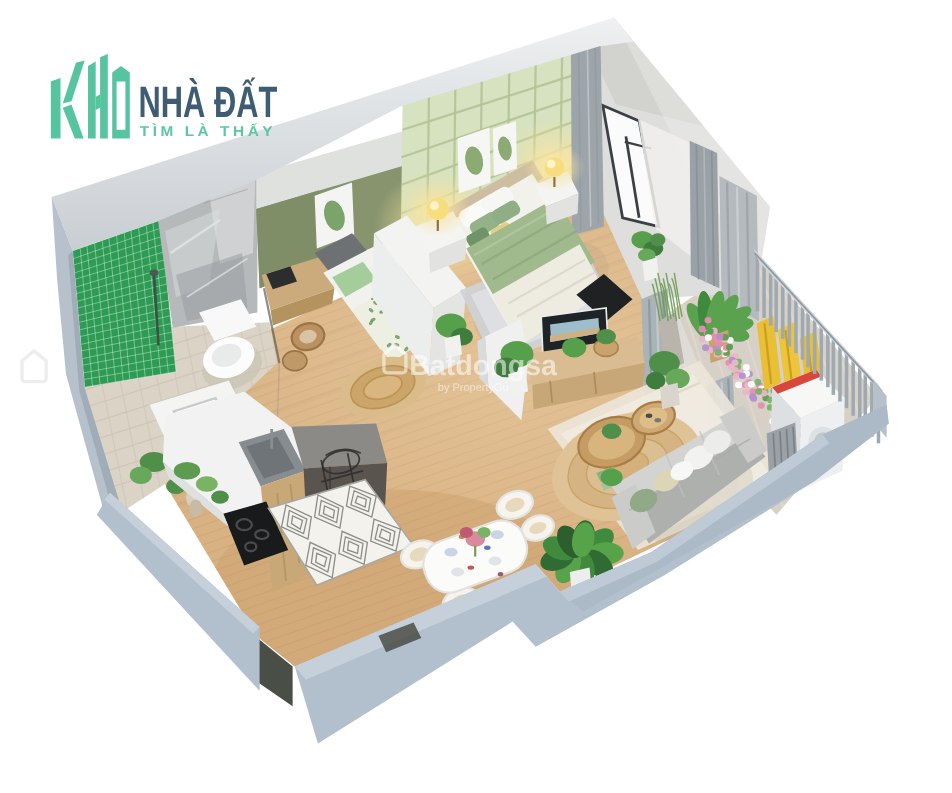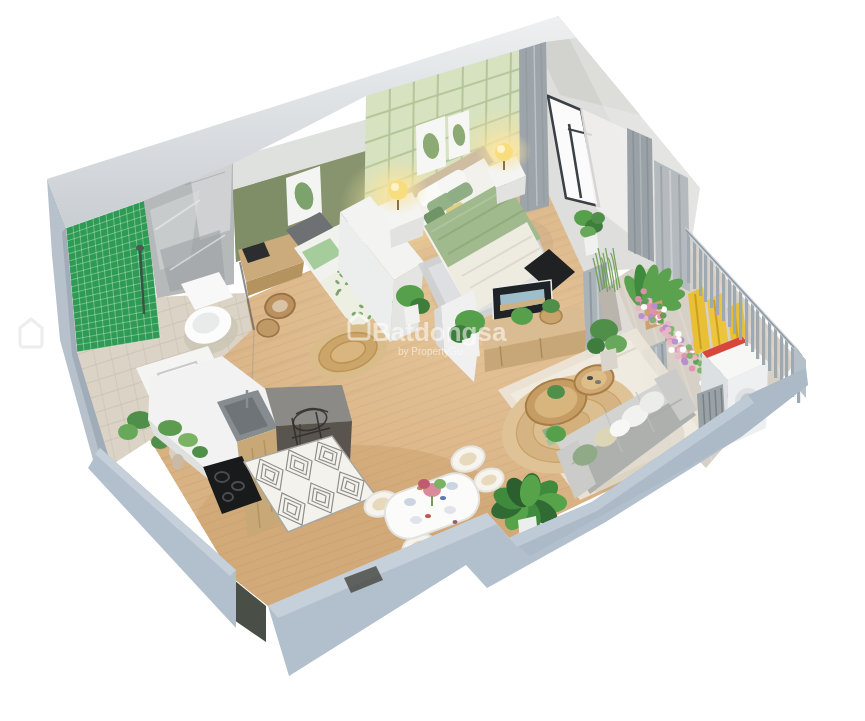--- a/index.html
+++ b/index.html
@@ -806,12 +806,29 @@
 
 <path d="M20,328 l11,-9 l11,9 l0,16 a3,3 0 0 1 -3,3 l-16,0 a3,3 0 0 1 -3,-3 Z" fill="none" stroke="#c9ccce" stroke-opacity="0.35" stroke-width="3"></path>
 
 <g fill="#ffffff" fill-opacity="0.55" font-family="Liberation Sans, sans-serif">
         <path d="M349,322 l10,-8 l10,8 l0,14 a3,3 0 0 1 -3,3 l-14,0 a3,3 0 0 1 -3,-3 Z" fill="none" stroke="#ffffff" stroke-opacity="0.55" stroke-width="3"></path>
         <text x="372" y="341" font-size="26" font-weight="bold">Batdongsa</text>
         <text x="398" y="355" font-size="10">by PropertyGu</text>
       </g>
 </svg>
 
+<div style="position:absolute;left:46px;top:44px;width:230px;height:92px">
+<svg width="230" height="92" viewBox="0 0 230 92">
+
+<g fill="#57c4a0">
+<path d="M0,30 L9,27 L9,82 L0,82 Z"></path>
+<path d="M11,50 L23,13 L31,11 L19,48 Z"></path>
+<path d="M11,54 L19,51 L30,82 L22,82 Z"></path>
+<path d="M34,16 L41,12 L41,82 L34,82 Z"></path>
+<path d="M45,8 L52,5 L52,82 L45,82 Z"></path>
+<path d="M41,44 L45,42 L45,54 L41,56 Z"></path>
+<path d="M56,22 L64,16 L72,22 L72,82 L56,82 Z M60,30 L68,30 L68,74 L60,74 Z" fill-rule="evenodd"></path>
+</g>
+
+<text x="80" y="62" font-family="Liberation Sans, sans-serif" font-weight="bold" font-size="40" fill="#3e5d72" textLength="126" lengthAdjust="spacingAndGlyphs">NHÀ ĐẤT</text>
+<text x="81" y="80" font-family="Liberation Sans, sans-serif" font-weight="bold" font-size="13" fill="#5bc7a2" textLength="124" lengthAdjust="spacingAndGlyphs" letter-spacing="3">TÌM LÀ THẤY</text>
+</svg>
+</div>
 </div>
 </body></html>

